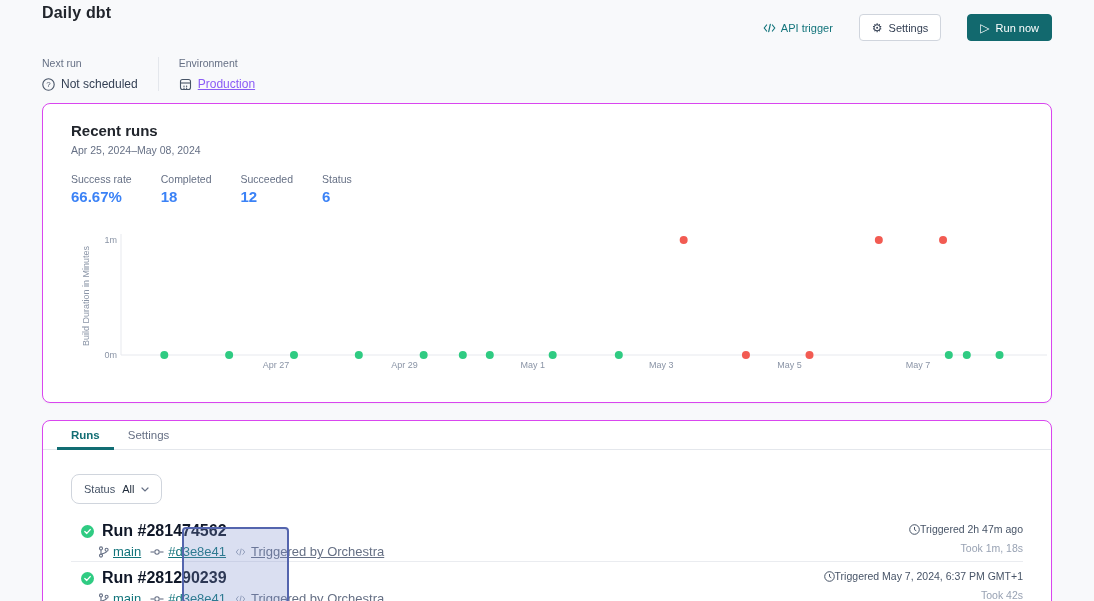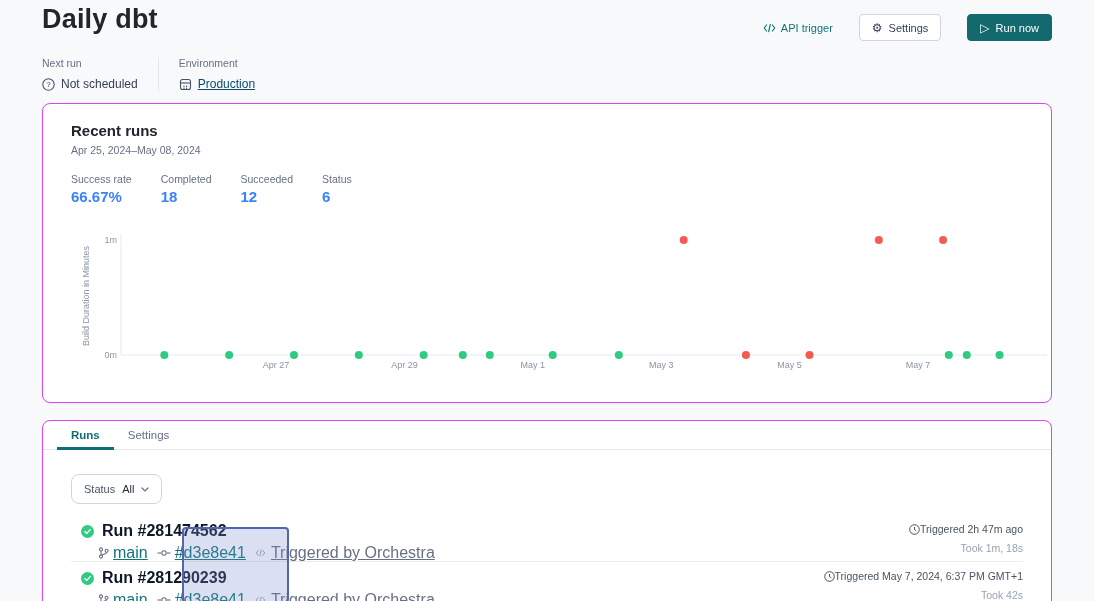--- a/index.html
+++ b/index.html
@@ -1,35 +1,35 @@
 <!DOCTYPE html>
 <html><head>
 <meta charset="utf-8">
 <style>
   * { margin:0; padding:0; box-sizing:border-box; }
   html,body { width:1094px; height:601px; overflow:hidden; }
   body { background:#f8f9fb; font-family:"Liberation Sans","DejaVu Sans",sans-serif; color:#344054; }
 
   
   .page-header { display:flex; justify-content:space-between; align-items:flex-start; padding:4px 42px 0 42px; }
-  .page-title { font-size:27px; font-weight:bold; color:#21252c; letter-spacing:.2px; }
+  .page-title { font-size:16px; font-weight:bold; color:#21252c; letter-spacing:.2px; }
   .header-actions { display:flex; align-items:center; gap:26px; margin-top:10px; }
   .link-teal { color:#12747b; font-size:11px; text-decoration:none; display:inline-flex; align-items:center; gap:5px; cursor:pointer; }
   .btn { display:inline-flex; align-items:center; gap:6px; height:27px; padding:0 12px; border-radius:4px; font-size:11px; cursor:pointer; }
   .btn-secondary { background:#fff; border:1px solid #d0d5dd; color:#344054; }
   .btn-primary { background:#12696e; border:1px solid #12696e; color:#fff; }
   .u-icon { font-size:12px; line-height:1; }
 
   
   .meta-row { display:flex; padding:0 42px; margin-top:16px; }
   .meta-block { display:flex; flex-direction:column; }
   .meta-label { font-size:10.5px; color:#667085; margin-bottom:8px; }
   .meta-value { font-size:12px; color:#344054; display:flex; align-items:center; gap:6px; }
   .meta-divider { width:1px; background:#e4e7ec; margin:0 20px; align-self:stretch; }
-  .env-link { color:#0c4a6e; text-decoration:underline; cursor:pointer; }
+  .env-link { color:#8b5cf6; text-decoration:underline; cursor:pointer; }
 
   
   .card { position:relative; background:#fff; border:1px solid #d946ef; border-radius:8px;
           margin:0 42px; width:1010px; box-shadow:0 1px 2px rgba(16,24,40,.04); }
   .card-recent { margin-top:12px; height:300px; }
   .card-runs { margin-top:17px; height:187px; border-bottom-left-radius:0; border-bottom-right-radius:0; }
 
   
   .recent-title { font-size:15px; font-weight:bold; color:#21252c; padding:18px 0 0 28px; }
   .recent-range { font-size:10.5px; color:#667085; padding:5px 0 0 28px; }
@@ -52,21 +52,21 @@
   .tab.active:after { content:""; position:absolute; left:0; right:0; bottom:-1px; height:3px; background:#116d73; }
   .status-pill { display:inline-flex; align-items:center; gap:7px; margin:24px 0 0 28px; height:26px;
                  padding:14px 12px; border:1px solid #d0d5dd; border-radius:8px; background:#fff; font-size:11px; cursor:pointer; }
   .status-pill .k { color:#475467; } .status-pill .v { color:#1d2939; }
 
   .runs-list { margin-top:11px; }
   .run-row { position:relative; height:47px; padding:7px 28px 0 38px; }
   .run-row .row-divider { position:absolute; left:28px; right:28px; bottom:0; height:1px; background:#eaecf0; }
   .run-title-line { display:flex; align-items:center; gap:8px; }
   .run-title { font-size:16px; font-weight:bold; color:#101828; }
-  .run-meta-line { display:flex; align-items:center; gap:9px; margin:4px 0 0 17px; font-size:16px; }
+  .run-meta-line { display:flex; align-items:center; gap:9px; margin:4px 0 0 17px; font-size:13px; }
   .meta-link { color:#12747b; text-decoration:underline; cursor:pointer; display:inline-flex; align-items:center; gap:4px; }
   .trigger-link { color:#667085; text-decoration:underline; cursor:pointer; display:inline-flex; align-items:center; gap:5px; }
   .run-right { position:absolute; right:28px; top:8px; text-align:right; }
   .run-triggered { font-size:10.5px; color:#475467; display:flex; align-items:center; justify-content:flex-end; }
   .run-took { font-size:10.5px; color:#98a2b3; margin-top:7px; }
 
   .selection-highlight { position:absolute; left:139px; top:106px; width:107px; height:76px;
       background:rgba(122,140,203,.28); border:2px solid #5465ae; border-radius:4px; z-index:5; pointer-events:none; }
 
   .icon { display:inline-flex; flex:none; }

